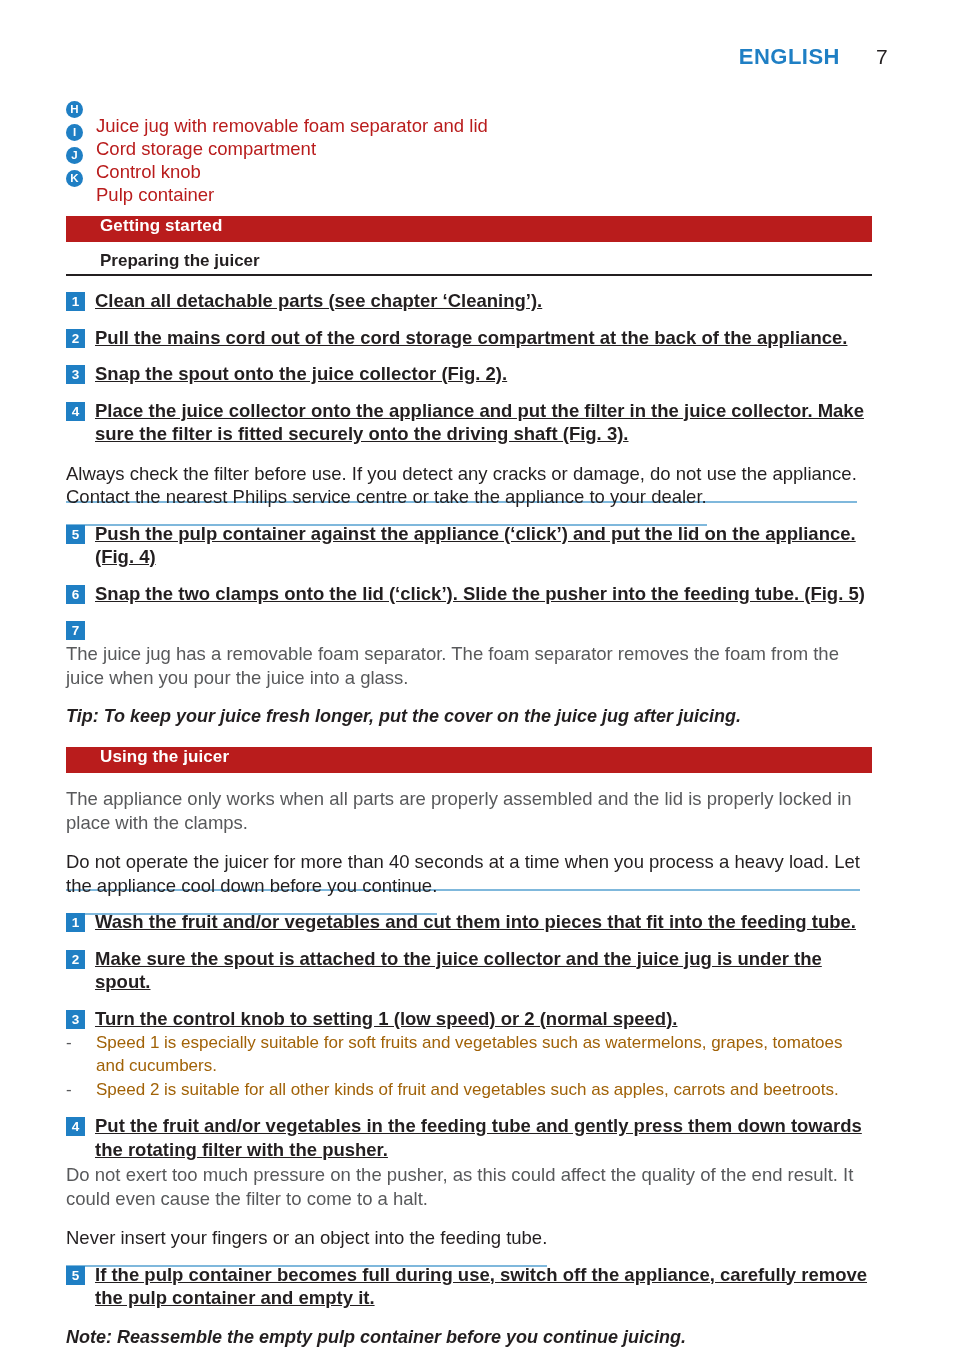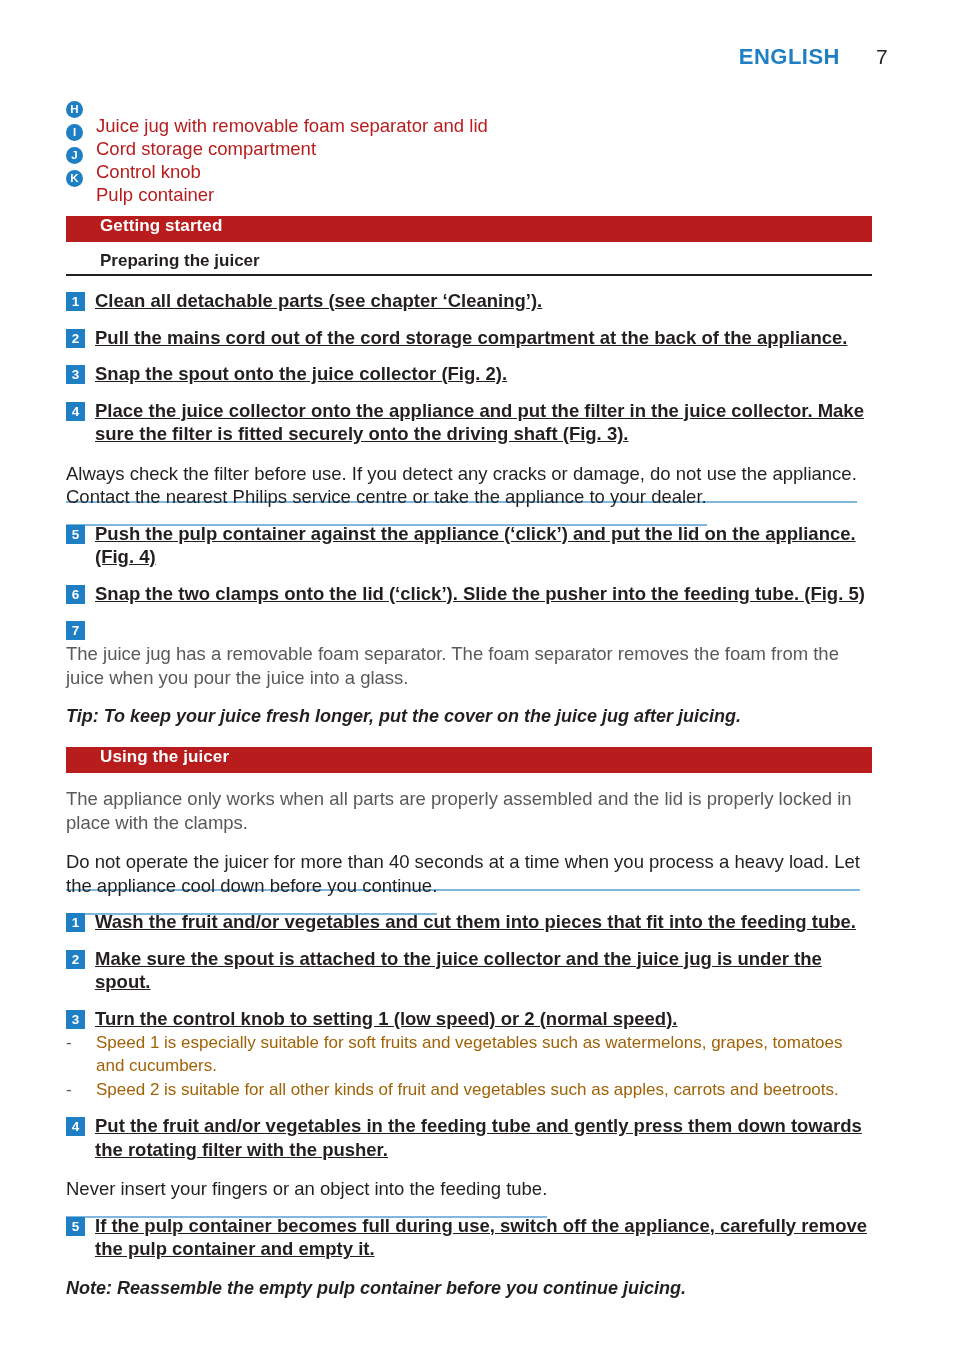--- a/index.html
+++ b/index.html
@@ -313,20 +313,21 @@
     </div>
     <div class="dash-item">
       <div class="dash-mark">-</div>
       <div class="dash-text"> Speed 2 is suitable for all other kinds of fruit and vegetables such as apples, carrots and beetroots.</div>
     </div>
 
     <div class="step">
       <div class="step-num">4</div>
       <div class="step-text">Put the fruit and/or vegetables in the feeding tube and gently press them down towards the rotating filter with the pusher.</div>
     </div>
+    <div class="body-para">Do not exert too much pressure on the pusher, as this could affect the quality of the end result. It could even cause the filter to come to a halt.</div>
 
     <div class="warning"><span>Never insert your fingers or an object into the feeding tube.</span></div>
 
     <div class="step">
       <div class="step-num">5</div>
       <div class="step-text">If the pulp container becomes full during use, switch off the appliance, carefully remove the pulp container and empty it.</div>
     </div>
 
     <div class="tip-note">Note: Reassemble the empty pulp container before you continue juicing.</div>
 

